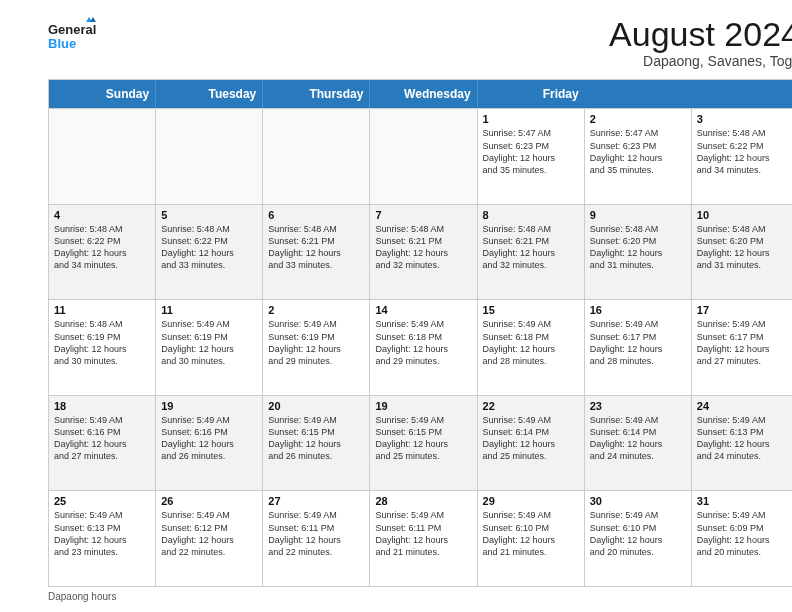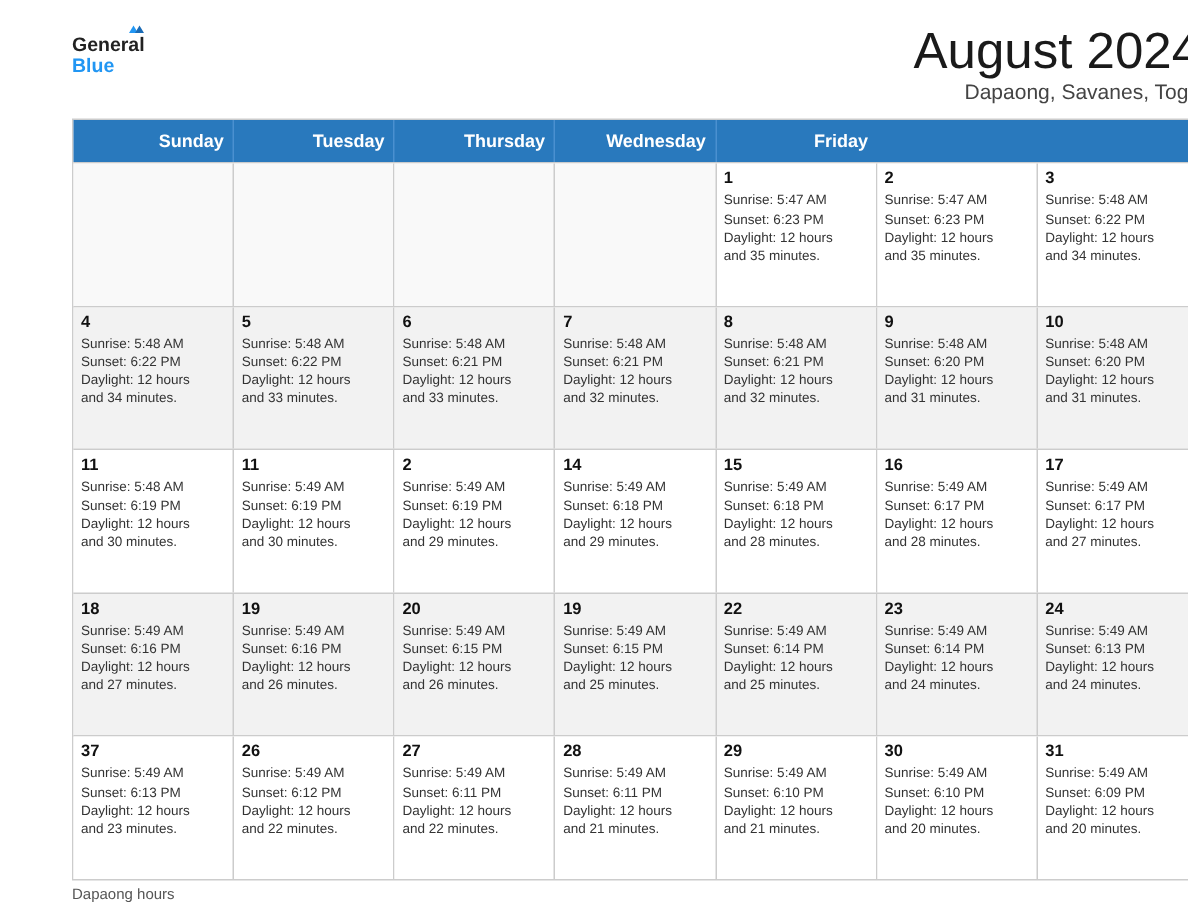--- a/index.html
+++ b/index.html
@@ -235,21 +235,21 @@
             <div class="day-num">23</div>
             <div class="cell-text">Sunrise: 5:49 AM<br>Sunset: 6:14 PM<br>Daylight: 12 hours<br>and 24 minutes.</div>
           </div>
           <div class="cal-cell shaded">
             <div class="day-num">24</div>
             <div class="cell-text">Sunrise: 5:49 AM<br>Sunset: 6:13 PM<br>Daylight: 12 hours<br>and 24 minutes.</div>
           </div>
         </div>
         <div class="cal-row">
           <div class="cal-cell">
-            <div class="day-num">37</div>
+            <div class="day-num">25</div>
             <div class="cell-text">Sunrise: 5:49 AM<br>Sunset: 6:13 PM<br>Daylight: 12 hours<br>and 23 minutes.</div>
           </div>
           <div class="cal-cell">
             <div class="day-num">26</div>
             <div class="cell-text">Sunrise: 5:49 AM<br>Sunset: 6:12 PM<br>Daylight: 12 hours<br>and 22 minutes.</div>
           </div>
           <div class="cal-cell">
             <div class="day-num">27</div>
             <div class="cell-text">Sunrise: 5:49 AM<br>Sunset: 6:11 PM<br>Daylight: 12 hours<br>and 22 minutes.</div>
           </div>

